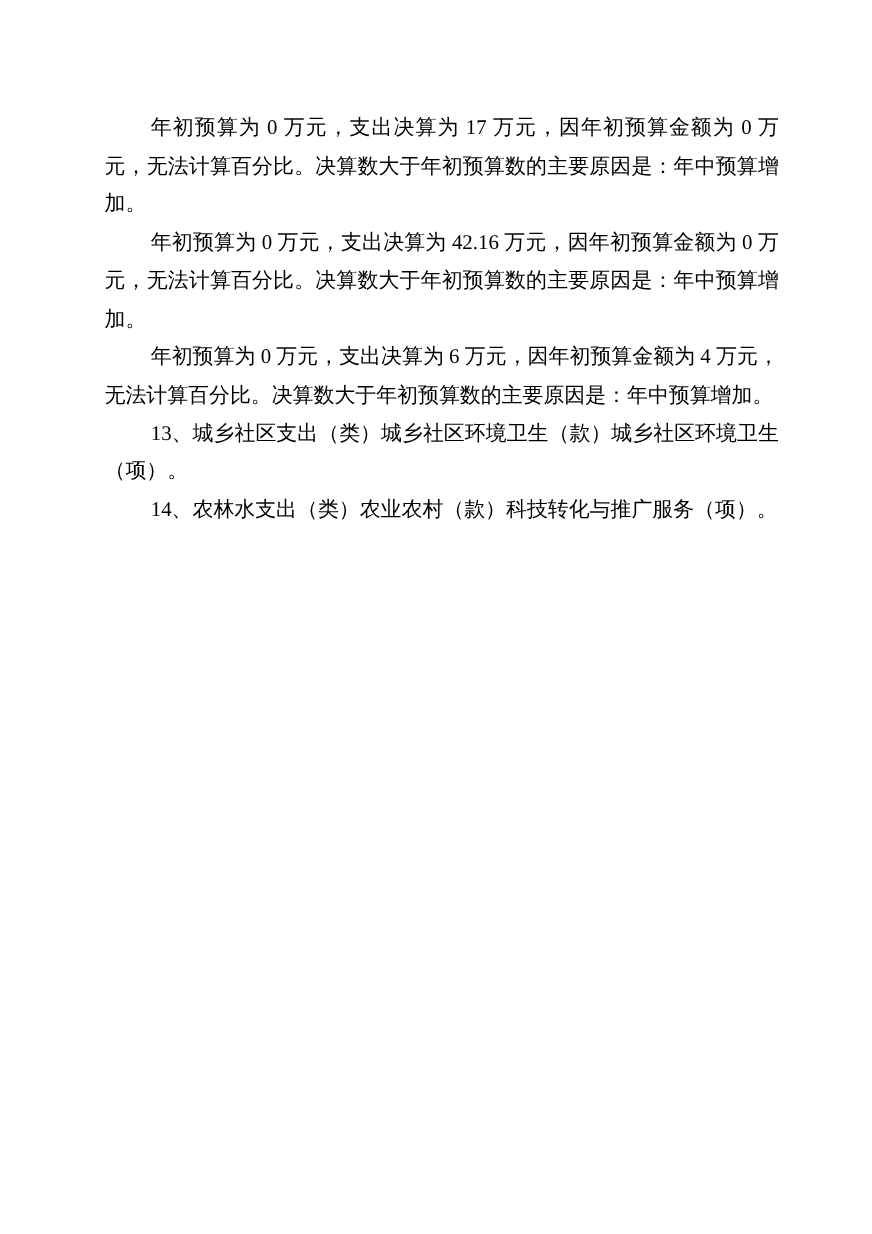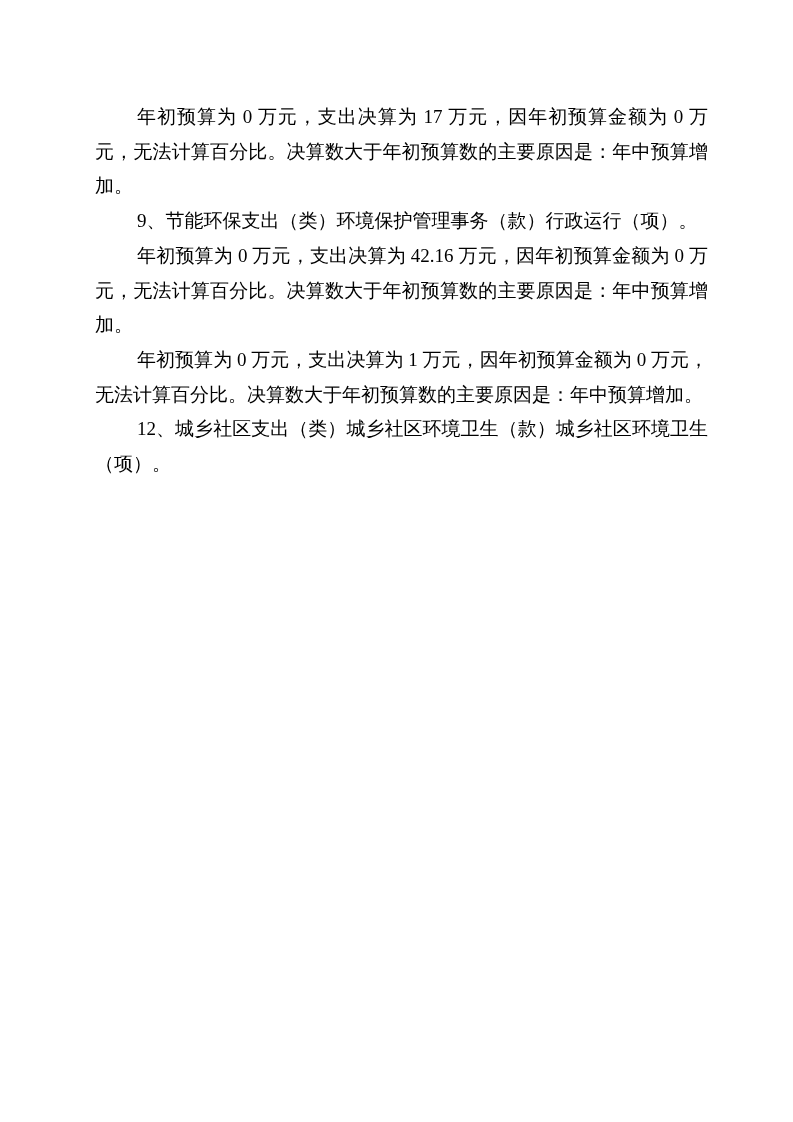--- a/index.html
+++ b/index.html
@@ -32,17 +32,17 @@
     text-indent: 42px;
     word-break: normal;
     overflow-wrap: break-word;
   }
 </style>
 </head>
 <body>
 
 <div class="page">
   <p class="para">年初预算为 0 万元，支出决算为 17 万元，因年初预算金额为 0 万元，无法计算百分比。决算数大于年初预算数的主要原因是：年中预算增加。</p>
-  <p class="para">9、节能环保支出（类）环境保护管理事务（款）行政运行（项）。</p>
   <p class="para">年初预算为 0 万元，支出决算为 42.16 万元，因年初预算金额为 0 万元，无法计算百分比。决算数大于年初预算数的主要原因是：年中预算增加。</p>
-  <p class="para">年初预算为 0 万元，支出决算为 1 万元，因年初预算金额为 0 万元，无法计算百分比。决算数大于年初预算数的主要原因是：年中预算增加。</p>
-  <p class="para">12、城乡社区支出（类）城乡社区环境卫生（款）城乡社区环境卫生（项）。</p>
+  <p class="para">年初预算为 0 万元，支出决算为 6 万元，因年初预算金额为 4 万元，无法计算百分比。决算数大于年初预算数的主要原因是：年中预算增加。</p>
+  <p class="para">13、城乡社区支出（类）城乡社区环境卫生（款）城乡社区环境卫生（项）。</p>
+  <p class="para">14、农林水支出（类）农业农村（款）科技转化与推广服务（项）。</p>
 </div>
 
 </body></html>

